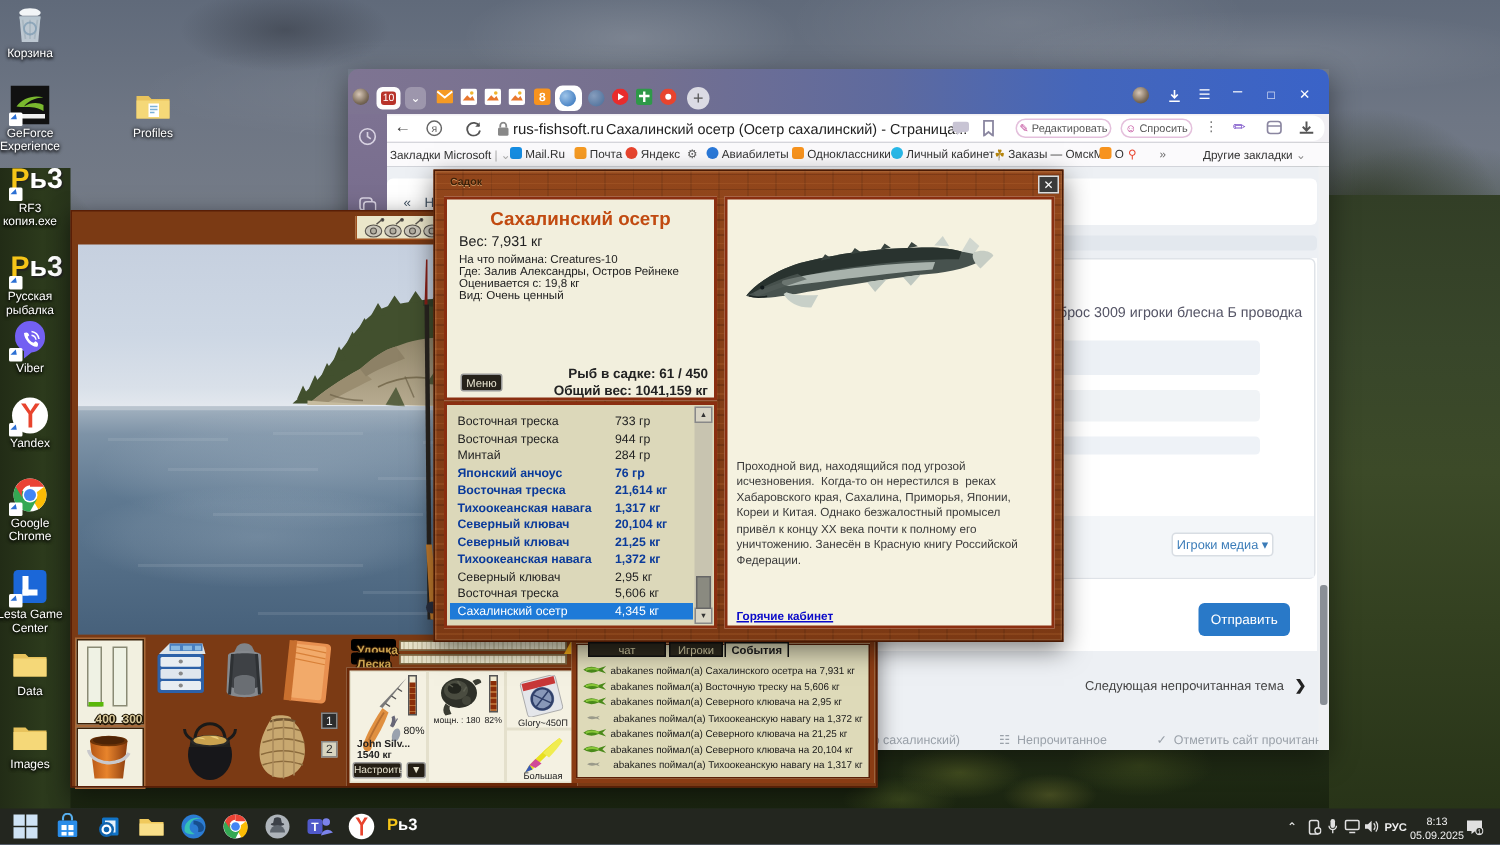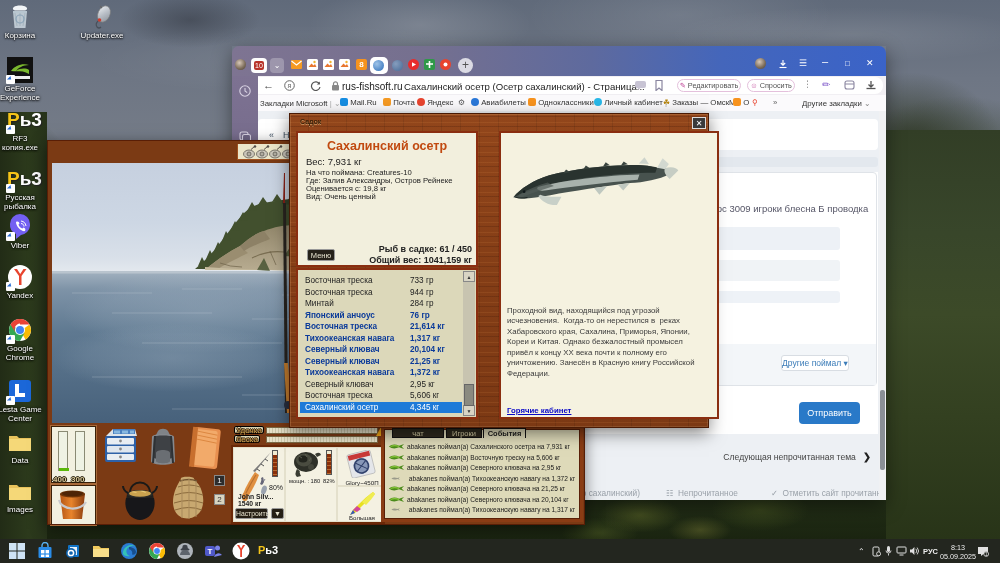--- a/index.html
+++ b/index.html
@@ -52,23 +52,23 @@
 .wood{background:
 repeating-linear-gradient(180deg,rgba(0,0,0,0) 0 5px,rgba(60,20,5,.20) 5px 6px,rgba(0,0,0,0) 6px 13px,rgba(255,170,90,.10) 13px 14px),
 repeating-linear-gradient(90deg,rgba(0,0,0,.10) 0 1px,rgba(0,0,0,0) 1px 26px),
 linear-gradient(180deg,#97501f,#88451c 50%,#7a3d17)}
 .wood2{background:
 repeating-linear-gradient(180deg,rgba(0,0,0,0) 0 3px,rgba(55,18,6,.22) 3px 4px,rgba(0,0,0,0) 4px 9px,rgba(255,170,90,.10) 9px 10px),
 repeating-linear-gradient(90deg,rgba(0,0,0,.09) 0 1px,rgba(0,0,0,0) 1px 19px),
 linear-gradient(180deg,#92461b,#833d16 55%,#7c3914)}
 #scene{position:absolute;left:5px;top:23px;width:528px;height:260px;background:linear-gradient(180deg,#c6d0df 0,#cdd7e4 60px,#d9e0e9 95px,#e3e8ee 108px,#9db0c0 110px,#7c93a8 125px,#5e7990 160px,#516d86 200px,#48627c 260px)}
 .invp{position:absolute;background:#f2f0e0;border:1px solid #3a2008;box-shadow:0 0 0 1px #a86a3a}
-.onum{position:absolute;font-size:8px;font-weight:bold;color:#d8c89a;text-shadow:-1px 0 #201808,1px 0 #201808,0 -1px #201808,0 1px #201808;width:24px;text-align:left}
+.onum{position:absolute;font-size:8px;font-weight:bold;color:#d8c89a;text-shadow:-1px 0 #201808,1px 0 #201808,0 -1px #201808,0 1px #201808;width:24px;text-align:right}
 .nbx{position:absolute;width:11px;height:11px;background:#2c2c2c;border:1px solid #888;color:#eee;font-size:8px;text-align:center;line-height:10px}
-.rlbl{position:absolute;font-size:8px;font-weight:normal;color:#caa24e;text-shadow:-1px 0 #2a1404,1px 0 #2a1404,0 -1px #2a1404,0 1px #2a1404;background:#d8d2b0;border:1px solid #000000;border-radius:2px;text-align:center;height:8px;line-height:8px}
+.rlbl{position:absolute;font-size:8px;font-weight:bold;color:#caa24e;text-shadow:-1px 0 #2a1404,1px 0 #2a1404,0 -1px #2a1404,0 1px #2a1404;background:#d8d2b0;border:4px solid #000000;border-radius:2px;text-align:center;height:8px;line-height:8px}
 .rbar{position:absolute;height:7px;background:repeating-linear-gradient(90deg,#e8e3ca 0 2px,#cfc9ac 2px 3px);border:1px solid #7a6844}
 .vbar{position:absolute;width:8px;height:44px;background:#f0ead0;border:1px solid #555;display:flex;flex-direction:column-reverse}
 .vbar i{display:block;background:repeating-linear-gradient(180deg,#8a2e08 0 3px,#b86a30 3px 4px)}
 #chat{position:absolute;left:334px;top:286px;width:202px;height:96px;background:#dedab9;border:3px solid #8a3c14;box-shadow:inset 0 0 0 1px #5a2008}
 .ctab{position:absolute;top:-1px;height:10px;background:#2e2a1e;color:#d8d0a8;font-size:7.5px;text-align:center;line-height:10px;border:1px solid #111}
 .ctab.on{background:#dedab9;color:#1a1a1a;font-weight:bold;border-bottom:none}
 .cmsg{position:absolute;left:4px;font-size:6.6px;color:#1a1a1a;white-space:nowrap}
 .cf{width:17px;height:7px;vertical-align:-1px;margin-right:2px}
 
 #dlg{position:absolute;left:289px;top:113px;width:420px;height:315px;box-shadow:0 5px 16px rgba(0,0,0,.5);z-index:3}
@@ -133,33 +133,27 @@
 <div class="dic" style="left:-12px;top:429px"><div class="ig"><svg width="26" height="26" viewBox="0 0 26 26">
             <path d="M2 7 h8 l2 2 h12 v13 h-22z" fill="#e8c35c"></path>
             <path d="M2 10 h22 v12 h-22z" fill="#f5d878"></path>
           </svg></div>Data</div>
 <div class="dic" style="left:-12px;top:478px"><div class="ig"><svg width="26" height="26" viewBox="0 0 26 26">
             <path d="M2 7 h8 l2 2 h12 v13 h-22z" fill="#e8c35c"></path>
             <path d="M2 10 h22 v12 h-22z" fill="#f5d878"></path>
           </svg></div>Images</div>
 
 
-<div class="dic" style="left:70px;top:4px"><div class="ig"><svg width="26" height="26" viewBox="0 0 26 26">
-            <defs>
-              <linearGradient id="sp" x1="0" y1="0" x2="1" y2="1">
-                <stop offset="0" stop-color="#f0f2f4"></stop>
-                <stop offset=".5" stop-color="#b8bec6"></stop>
-                <stop offset="1" stop-color="#8a9098"></stop>
-              </linearGradient>
-            </defs>
-            <ellipse cx="15" cy="10" rx="6" ry="8.5" fill="url(#sp)" stroke="#777" stroke-width=".6" transform="rotate(24 15 10)"></ellipse>
-            <path d="M11 2 l2 2" stroke="#666" stroke-width="1.2"></path>
-            <circle cx="10.5" cy="16" r="1.8" fill="#d03a2a"></circle>
-            <path d="M9 17 q-3 3 -1 6 q2 2 4 0" stroke="#49505a" stroke-width="1.2" fill="none"></path>
-          </svg></div>Updater.exe</div>&gt;
+&gt;
+<div class="dic" style="left:70px;top:57px"><div class="ig"><svg width="26" height="26" viewBox="0 0 26 26">
+            <path d="M2 7 h8 l2 2 h12 v13 h-22z" fill="#e8c35c"></path>
+            <path d="M2 10 h22 v12 h-22z" fill="#f5d878"></path>
+            <rect x="10" y="12" width="7" height="9" fill="#fff"></rect>
+            <path d="M11 14h5M11 16h5M11 18h3" stroke="#7ab0d8" stroke-width="1"></path>
+          </svg></div>Profiles</div>
 </div>
 <div id="browser">
 <div id="tabbar">
  <div style="position:absolute;left:3px;top:13px;width:11px;height:11px;border-radius:50%;background:radial-gradient(circle at 40% 35%,#d8c8b8,#7a6a58 60%,#4a4038)"></div>
  <div style="position:absolute;left:19px;top:12px;width:16px;height:15px;background:#fdfdfd;border-radius:4px"></div>
  <div style="position:absolute;left:22px;top:15px;width:10px;height:9px;background:#b8332a;border-radius:2px;color:#fff;font-size:7px;line-height:9px;text-align:center">10</div>
  <div style="position:absolute;left:38px;top:12px;width:14px;height:15px;background:rgba(255,255,255,.25);border-radius:4px;color:#fff;font-size:8px;text-align:center;line-height:15px">⌄</div>
  <svg style="position:absolute;left:59px;top:14px" width="11" height="9" viewBox="0 0 11 9">
           <rect width="11" height="9" rx="1" fill="#f59a23"></rect>
           <path d="M0.5 1 L5.5 5 L10.5 1" stroke="#fff" stroke-width="1.2" fill="none"></path>
@@ -283,21 +277,21 @@
  <span style="position:absolute;left:11px;top:19px;font-size:9px;color:#456">«</span>
         <span style="position:absolute;left:25px;top:19px;font-size:9px;color:#456">Н</span>
  <div style="position:absolute;left:0px;top:46px;width:620px;height:10px;background:#e3e8ee;border-radius:3px"></div>
  <div class="white" style="position:absolute;left:0px;top:61px;width:620px;height:262px"></div>
  <div style="position:absolute;left:2px;top:61px;width:617px;height:214px;border:1px solid #dfe3e8;border-radius:4px"></div>
  <span style="position:absolute;left:448px;top:92px;font-size:9.5px;color:#556">брос 3009 игроки блесна Б проводка</span>
  <div style="position:absolute;left:430px;top:116px;width:152px;height:23px;background:#edf1f6;border-radius:3px"></div>
  <div style="position:absolute;left:430px;top:149px;width:152px;height:21px;background:#f0f3f6;border-radius:3px"></div>
  <div style="position:absolute;left:430px;top:180px;width:152px;height:12px;background:#eef2f7;border-radius:3px"></div>
  <div style="position:absolute;left:3px;top:233px;width:615px;height:41px;background:#f3f6f9"></div>
- <div style="position:absolute;left:523px;top:244px;width:68px;height:16px;background:#fff;border:1px solid #d8dde3;border-radius:3px;color:#3b7cb8;font-size:8.5px;text-align:center;line-height:15px">Другие поймал ▾</div>
+ <div style="position:absolute;left:523px;top:244px;width:68px;height:16px;background:#fff;border:1px solid #d8dde3;border-radius:3px;color:#3b7cb8;font-size:8.5px;text-align:center;line-height:15px">Игроки медиа ▾</div>
  <div class="btn-blue" style="left:541px;top:291px;width:61px;height:22px;line-height:22px">Отправить</div>
  <span style="position:absolute;right:15px;top:340px;font-size:8.6px;color:#444;white-space:nowrap">Следующая непрочитанная тема&nbsp;&nbsp;&nbsp;<b style="color:#222;font-size:9.5px">❯</b></span>
  <span style="position:absolute;left:321px;top:377px;font-size:8.3px;color:#9aa1a9;white-space:nowrap">(о сахалинский)</span>
  <span style="position:absolute;left:408px;top:377px;font-size:8.3px;color:#9aa1a9;white-space:nowrap">☷&nbsp; Непрочитанное</span>
  <span style="position:absolute;left:513px;top:377px;font-size:8.3px;color:#9aa1a9;white-space:nowrap">✓&nbsp; Отметить сайт прочитанным</span>
 
  <div style="position:absolute;left:621px;top:0px;width:7px;height:389px;background:#f0f1f3"></div>
  <div style="position:absolute;left:622px;top:279px;width:5px;height:80px;background:#8a8f96;border-radius:2px"></div>
 </div>
 </div>
@@ -593,21 +587,21 @@
  <div class="fl sel" style="top:131.5px">
           <span>Сахалинский осетр</span>
           <b>4,345 кг</b>
         </div>
  <div style="position:absolute;right:1px;top:1px;width:12px;height:145px;background:#c8c4b0"></div>
  <div class="sbtn" style="right:1px;top:1px">▲</div>
  <div class="sbtn" style="right:1px;bottom:1px">▼</div>
  <div style="position:absolute;right:2px;top:114px;width:10px;height:22px;background:#8a8a80;border:1px solid #666"></div>
 </div>
 
-<div class="panel" style="left:210px;top:18px;width:220px;height:288px;background:#f5f2e0">
+<div class="panel" style="left:194px;top:18px;width:220px;height:288px;background:#f5f2e0">
  <svg width="172" height="58" viewBox="0 0 172 58" style="position:absolute;left:7px;top:24px">
   <g transform="rotate(-3 86 30)">
   <path d="M5 36 C12 28 26 20 42 16 C66 11 96 9 120 10 C134 10 144 12 150 14 L160 15 C164 16 165 19 162 21 C152 26 136 28 122 28 C96 30 64 33 42 36 C26 38 12 39 5 36Z" fill="#47524e"></path>
   <path d="M5 36 C12 28 26 20 42 16 C66 11 96 9 120 10 C134 10 144 12 150 14 L148 19 C130 18 100 18 72 21 C48 23 20 30 5 36Z" fill="#29332f"></path>
   <path d="M30 27 C55 22 100 19 132 20 L130 25 C100 26 58 29 34 31 C30 30 28 29 30 27Z" fill="#a8b2ac"></path>
   <path d="M10 34 C20 29 30 25 40 23 L46 27 C34 30 20 34 12 37Z" fill="#525d58" opacity=".7"></path>
   <path d="M56 15 l3 -4 4 3 M76 12 l3 -4 4 3 M96 10 l3 -4 4 3 M114 10 l3 -4 4 3" fill="#39443f"></path>
   <path d="M150 14 L156 5 L162 11 L158 16Z" fill="#d2d8d0"></path>
   <path d="M158 15 C164 13 170 15 171 18 L162 26 C158 22 156 18 158 15Z" fill="#c6cdc4"></path>
   <path d="M132 9 L138 3 L142 10Z" fill="#cdd4cc"></path>

